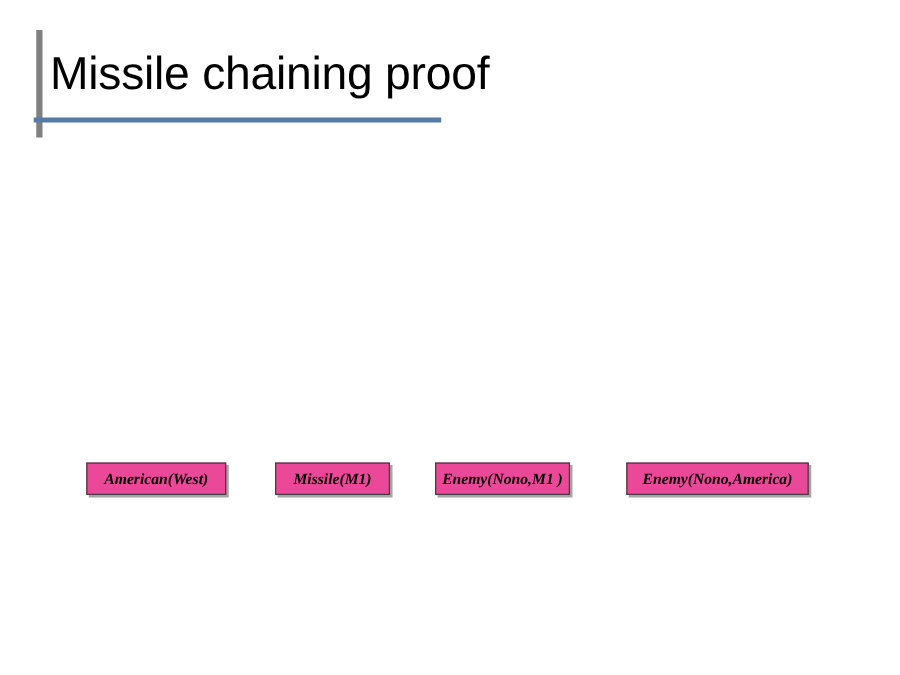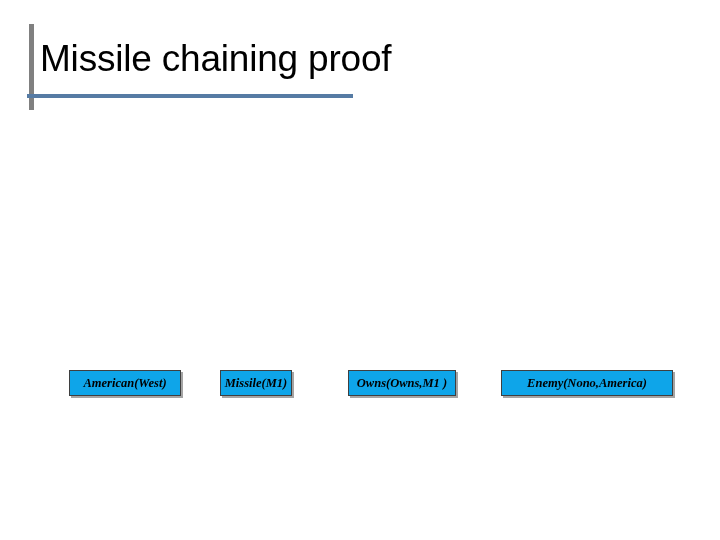--- a/index.html
+++ b/index.html
@@ -55,56 +55,56 @@
     top: 370px;
     width: 720px;
     height: 32px;
   }
   .fact-box {
     position: absolute;
     top: 0;
     height: 26px;
     box-sizing: border-box;
     border: 1.6px solid #3f3f3f;
-    background: #0ea5e9;
+    background: #ec4899;
     box-shadow: 2px 2px 0 0 rgba(90,90,90,0.55);
     display: flex;
     align-items: center;
     justify-content: center;
     font-family: "Liberation Serif", serif;
     font-style: italic;
     font-weight: 600;
     font-size: 12.5px;
     color: #000000;
     white-space: nowrap;
     padding: 0 5px;
   }
   .fact-box.b0 { left: 69px;  width: 112px; }
-  .fact-box.b1 { left: 220px; width: 72px;  }
+  .fact-box.b1 { left: 220px; width: 92px;  }
   .fact-box.b2 { left: 348px; width: 108px; }
-  .fact-box.b3 { left: 501px; width: 172px; }
+  .fact-box.b3 { left: 501px; width: 146px; }
 </style>
 </head>
 <body>
 
 <div class="slide">
 
   <div class="title-vrule"></div>
   <div class="title-hrule"></div>
 
   <div class="slide-title">Missile chaining proof</div>
 
   <div class="facts-row">
     <div class="fact-box b0">
       <span>American(West)</span>
     </div>
     <div class="fact-box b1">
       <span>Missile(M1)</span>
     </div>
     <div class="fact-box b2">
-      <span>Owns(Owns,M1 )</span>
+      <span>Enemy(Nono,M1 )</span>
     </div>
     <div class="fact-box b3">
       <span>Enemy(Nono,America)</span>
     </div>
   </div>
 
 </div>
 
 </body></html>

